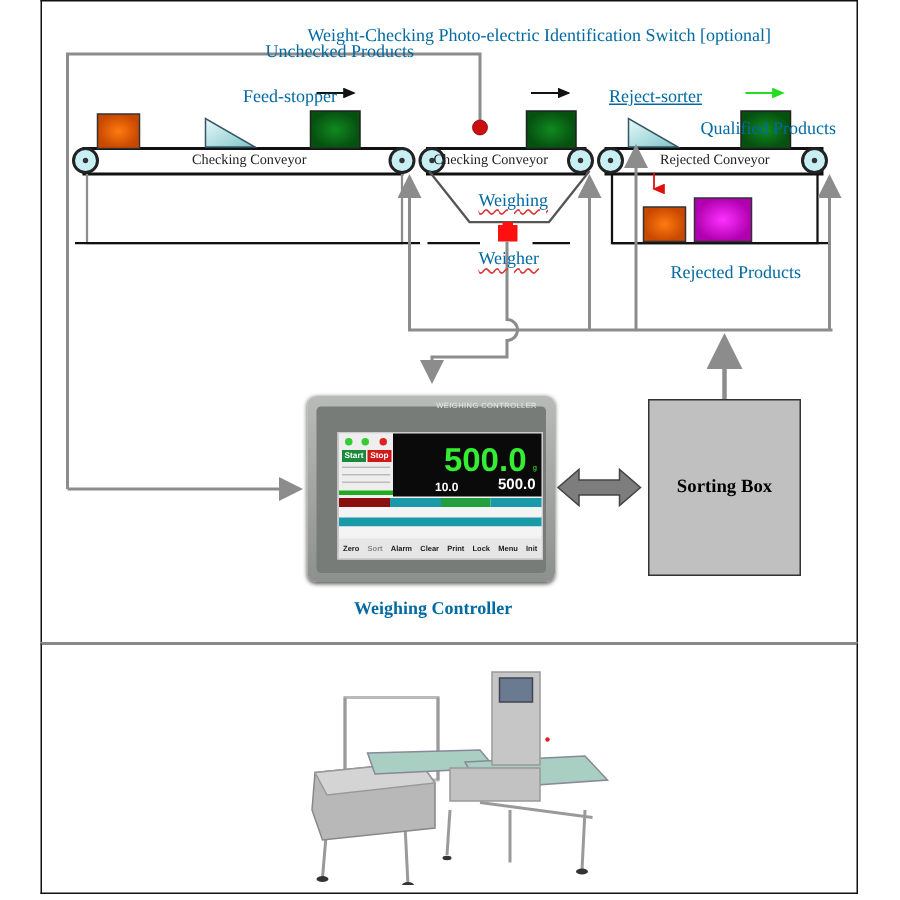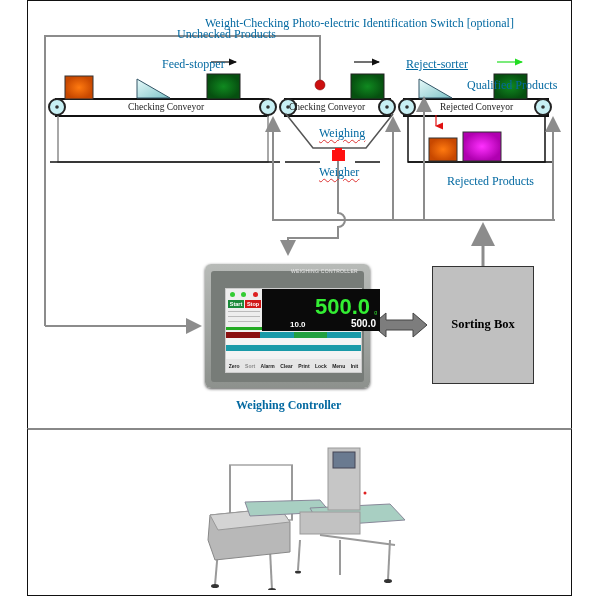--- a/index.html
+++ b/index.html
@@ -13,21 +13,21 @@
   .conv-lbl { font-size:9.5px; color:#222; }
   .squig { text-decoration: underline wavy #d33; text-decoration-thickness:1px; text-underline-offset:2px; }
   #controller { position:absolute; left:205px; top:264px; width:165px; height:124px;
      background:linear-gradient(#b8bbb8,#8d918d); border-radius:6px; box-shadow:0 1px 3px #555; }
   #controller .bezel { position:absolute; left:6px; top:7px; right:6px; bottom:6px; background:#777c78; border-radius:3px; }
   #controller .brand { position:absolute; right:12px; top:4px; font-family:"Liberation Sans",sans-serif; font-size:5px; color:#e8e8e8; letter-spacing:0.3px; }
   #screen { position:absolute; left:20px; top:24px; width:135px; height:83px; background:#f2f2f2; border:1px solid #ccc; font-family:"Liberation Sans",sans-serif; }
   .scr-left { position:absolute; left:0; top:0; width:36px; height:42px; background:#eee; }
   .led { position:absolute; top:3px; width:5px; height:5px; border-radius:50%; }
   .sbtn { position:absolute; top:11px; width:16px; height:8px; color:#fff; font-size:5.5px; font-weight:bold; text-align:center; line-height:8px; }
-  .scr-right { position:absolute; left:36px; top:0; width:118px; height:42px; background:#0a0a0a; }
+  .scr-right { position:absolute; left:36px; top:0; width:99px; height:42px; background:#0a0a0a; }
   .big { position:absolute; right:10px; top:5px; color:#33ee33; font-size:22px; font-weight:bold; font-family:"Liberation Sans",sans-serif; }
   .mid1 { position:absolute; left:28px; top:31px; color:#fff; font-size:8px; font-weight:bold; }
   .mid2 { position:absolute; right:4px; top:29px; color:#fff; font-size:10px; font-weight:bold; }
   .row { position:absolute; left:0; width:135px; height:6px; }
   .cell { position:absolute; top:0; height:6px; }
   .btnrow { position:absolute; left:0; bottom:0; width:135px; height:13px; background:#e6e6e6; display:flex; justify-content:space-around; align-items:center; font-size:5px; color:#222; font-weight:bold; }
   #control-box { position:absolute; left:432px; top:266px; width:102px; height:118px; background:#c0c0c0; border:1px solid #333; box-sizing:border-box; }
   #control-box span { position:absolute; left:0; right:0; top:50px; text-align:center; font-weight:bold; font-size:12.5px; }
   #photo { position:absolute; left:190px; top:440px; width:230px; height:150px; }
 </style>

